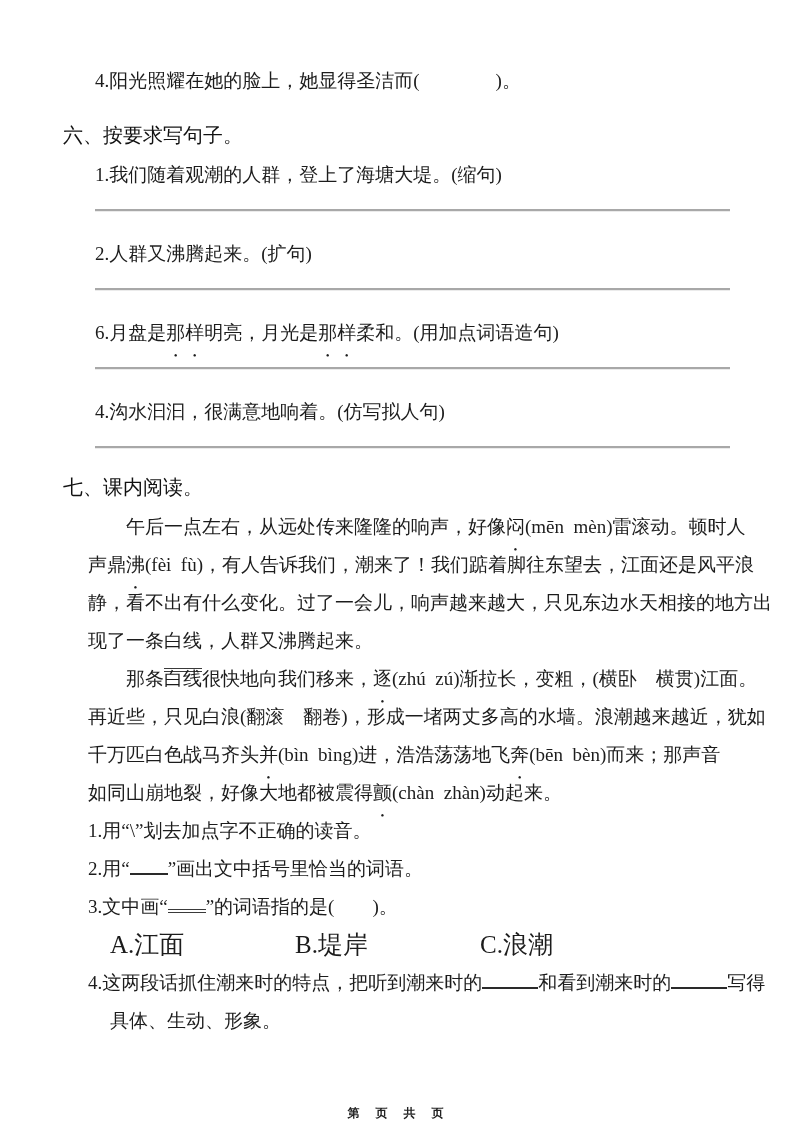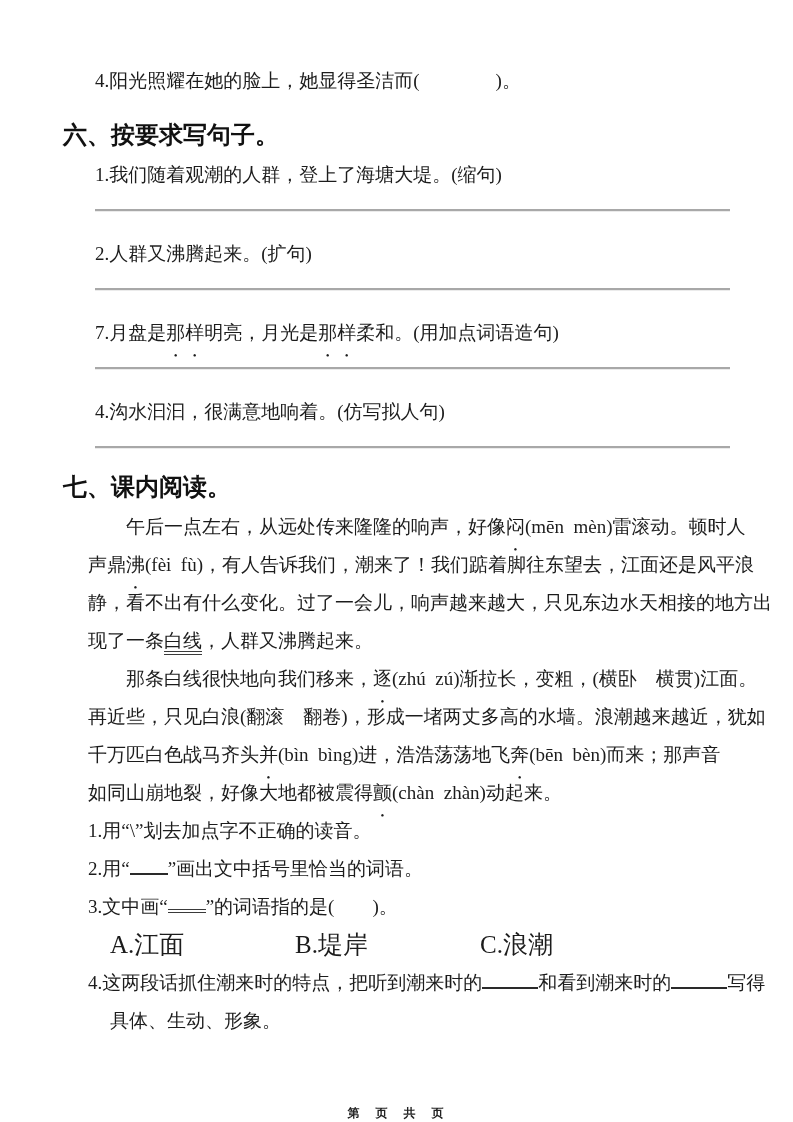--- a/index.html
+++ b/index.html
@@ -16,22 +16,22 @@
     padding: 46px 56px 0 63px;
   }
   .line {
     font-size: 19px;
     line-height: 38px;
     white-space: pre;
     color: #1c1c1c;
   }
   .heading {
     font-family: "Liberation Sans", "DejaVu Sans", sans-serif;
-    font-weight: 700;
-    font-size: 24px;
+    font-weight: 400;
+    font-size: 20px;
     line-height: 30px;
     color: #111;
     margin: 20px 0 6px 0;
   }
   .rule {
     height: 2px;
     width: 635px;
     margin: 15px 0 24px 32px;
     background: #a8a8a8;
     box-shadow: 0 1px 0 rgba(0,0,0,0.08);
@@ -50,21 +50,21 @@
     content: "•";
     position: absolute;
     left: 50%;
     transform: translateX(-50%);
     bottom: -9px;
     font-size: 11px;
     line-height: 1;
     color: #1c1c1c;
   }
   
-  .seg-dunder { border-bottom: 4px double #3a3a3a; padding-bottom: 0; }
+  .seg-dunder { border-bottom: 4px double #3a3a3a; padding-bottom: 17px; }
   
   .seg-blank-single {
     display: inline-block; width: 38px; height: 1em;
     border-bottom: 2px solid #2a2a2a; vertical-align: baseline;
   }
   .seg-blank-double {
     display: inline-block; width: 38px; height: 1em;
     border-bottom: 4px double #3a3a3a; vertical-align: baseline;
   }
   .seg-blank-wide {
@@ -97,21 +97,21 @@
 <body>
 
 <div class="page">
   <div id="doc-body">
       <div class="line ind-q"><span class="seg">4.阳光照耀在她的脸上，她显得圣洁而(　　　　)。</span></div>
       <div class="heading">六、按要求写句子。</div>
       <div class="line ind-q"><span class="seg">1.我们随着观潮的人群，登上了海塘大堤。(缩句)</span></div>
       <div class="rule"></div>
       <div class="line ind-q"><span class="seg">2.人群又沸腾起来。(扩句)</span></div>
       <div class="rule"></div>
-      <div class="line ind-q"><span class="seg">7.月盘是</span><span class="em-dot">那</span><span class="em-dot">样</span><span class="seg">明亮，月光是</span><span class="em-dot">那</span><span class="em-dot">样</span><span class="seg">柔和。(用加点词语造句)</span></div>
+      <div class="line ind-q"><span class="seg">6.月盘是</span><span class="em-dot">那</span><span class="em-dot">样</span><span class="seg">明亮，月光是</span><span class="em-dot">那</span><span class="em-dot">样</span><span class="seg">柔和。(用加点词语造句)</span></div>
       <div class="rule"></div>
       <div class="line ind-q"><span class="seg">4.沟水汩汩，很满意地响着。(仿写拟人句)</span></div>
       <div class="rule"></div>
       <div class="heading">七、课内阅读。</div>
       <div class="line ind-pi"><span class="seg">午后一点左右，从远处传来隆隆的响声，好像</span><span class="em-dot">闷</span><span class="seg">(mēn  mèn)雷滚动。顿时人</span></div>
       <div class="line ind-p"><span class="seg">声鼎</span><span class="em-dot">沸</span><span class="seg">(fèi  fù)，有人告诉我们，潮来了！我们踮着脚往东望去，江面还是风平浪</span></div>
       <div class="line ind-p"><span class="seg">静，看不出有什么变化。过了一会儿，响声越来越大，只见东边水天相接的地方出</span></div>
       <div class="line ind-p"><span class="seg">现了一条</span><span class="seg-dunder">白线</span><span class="seg">，人群又沸腾起来。</span></div>
       <div class="line ind-pi"><span class="seg">那条白线很快地向我们移来，</span><span class="em-dot">逐</span><span class="seg">(zhú  zú)渐拉长，变粗，(横卧　横贯)江面。</span></div>
       <div class="line ind-p"><span class="seg">再近些，只见白浪(翻滚　翻卷)，形成一堵两丈多高的水墙。浪潮越来越近，犹如</span></div>

